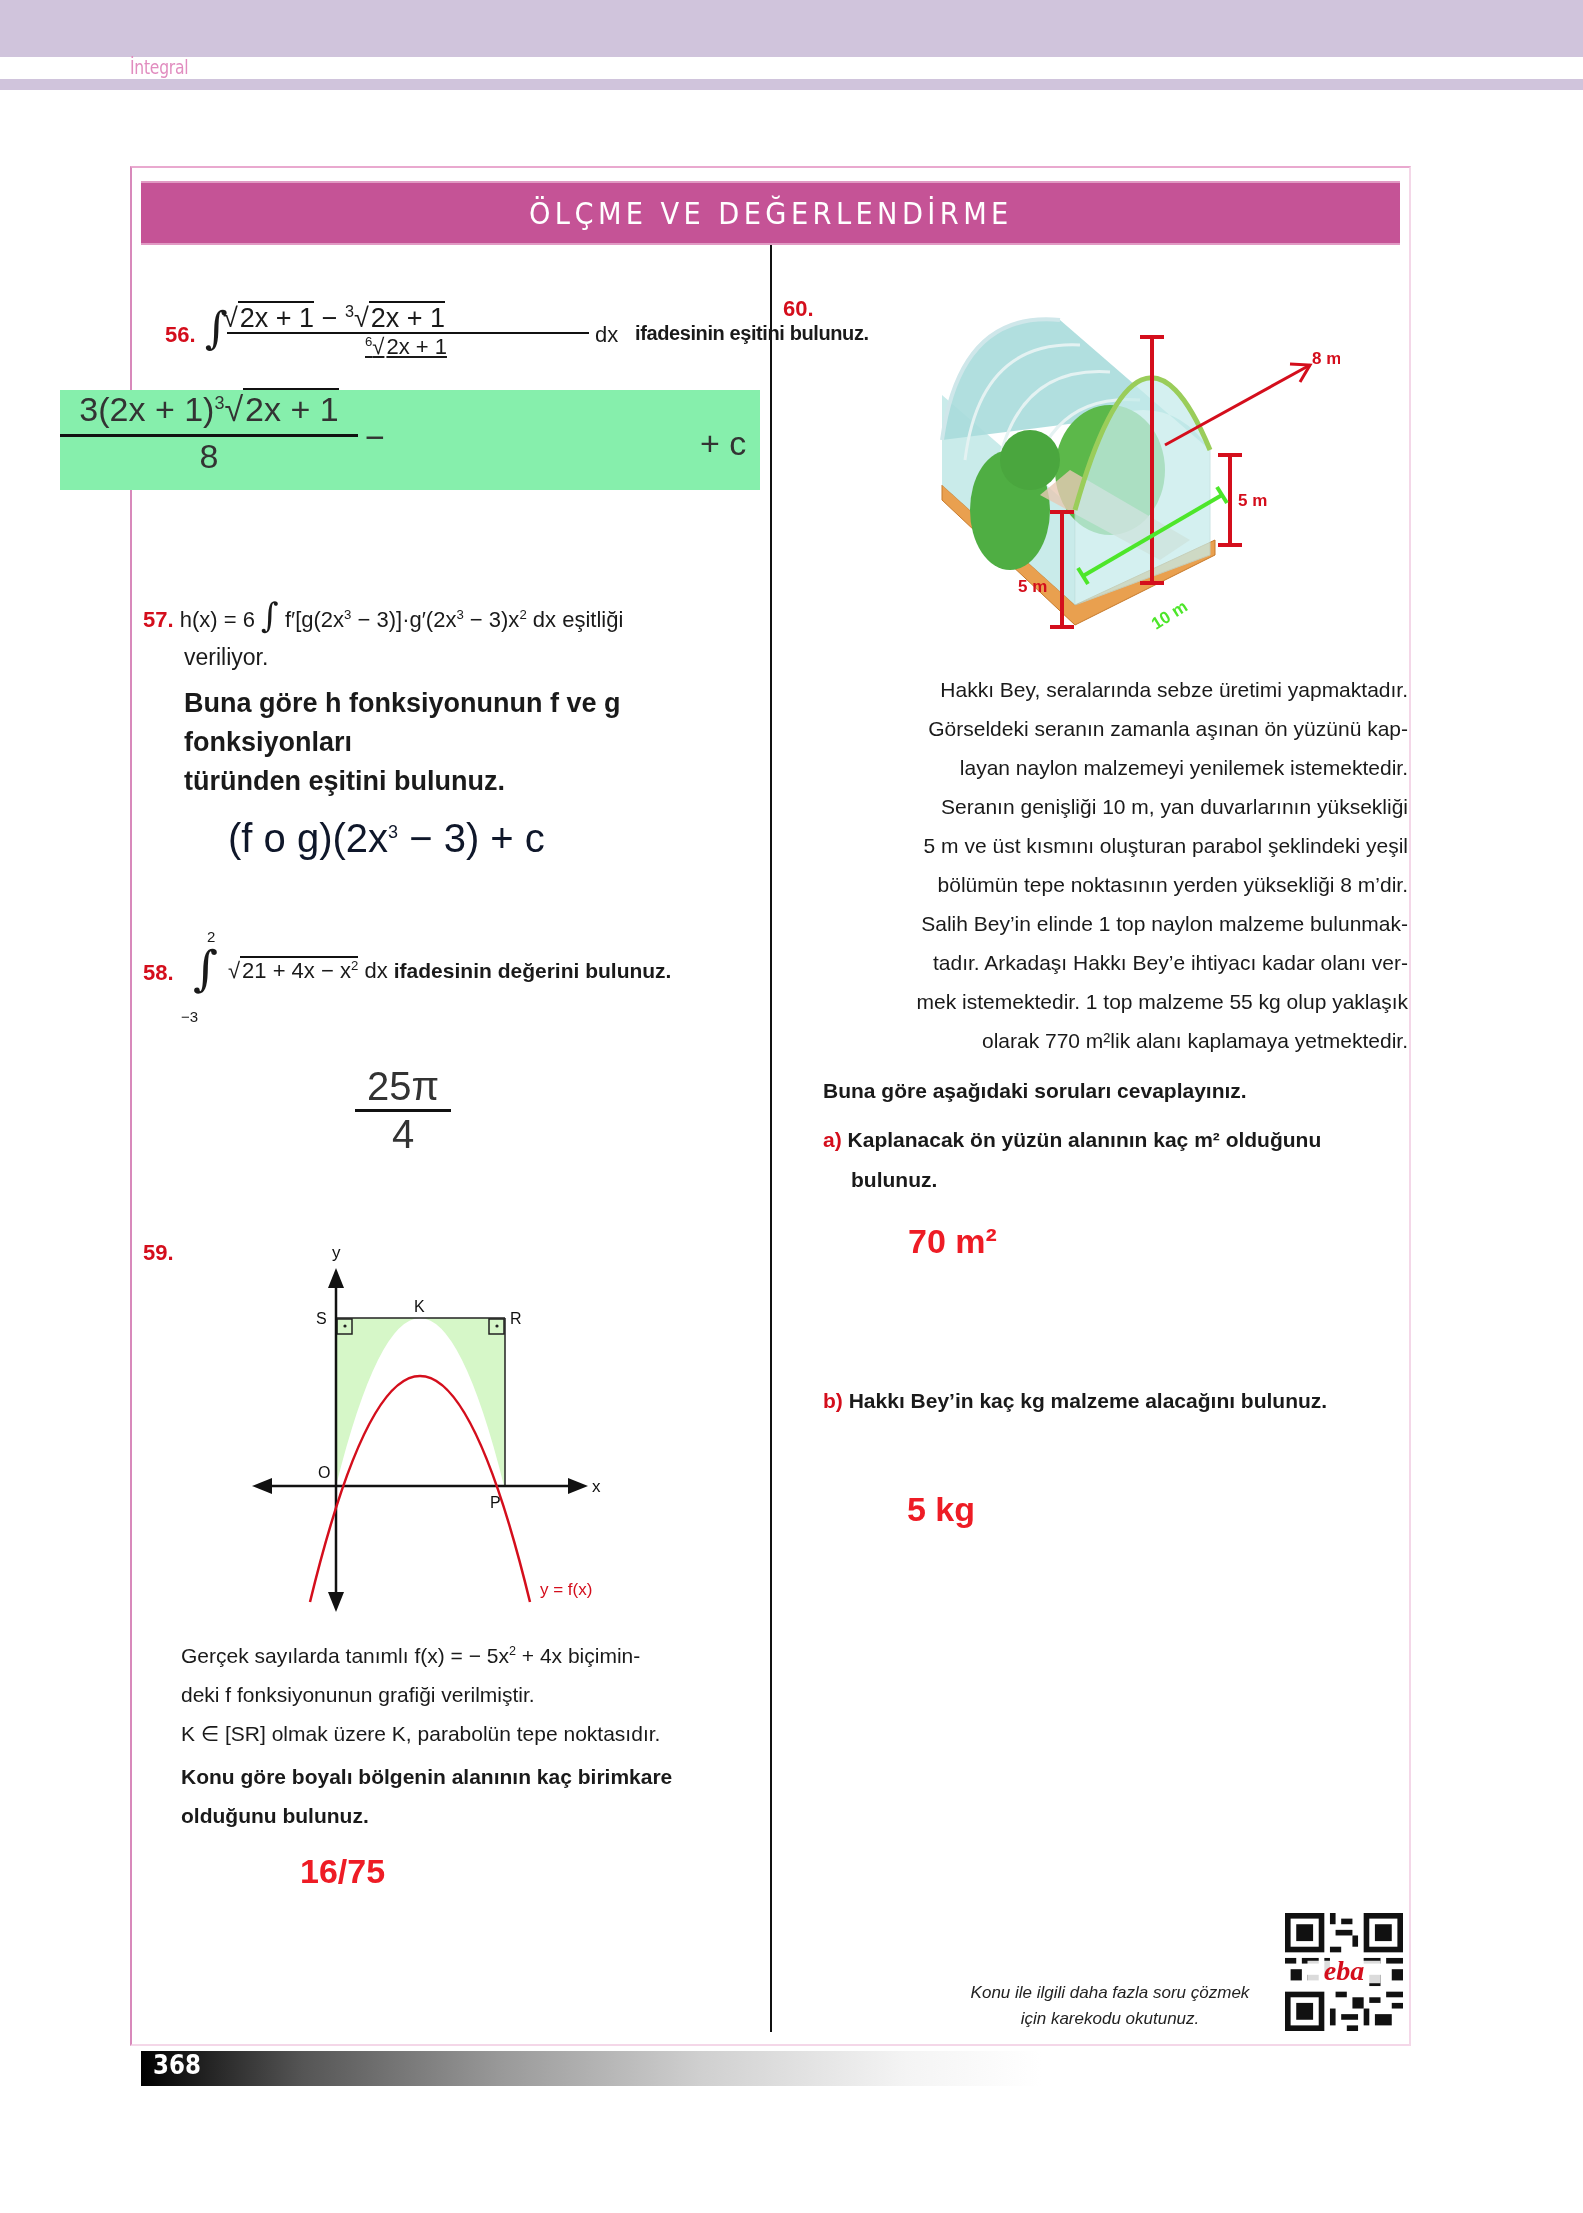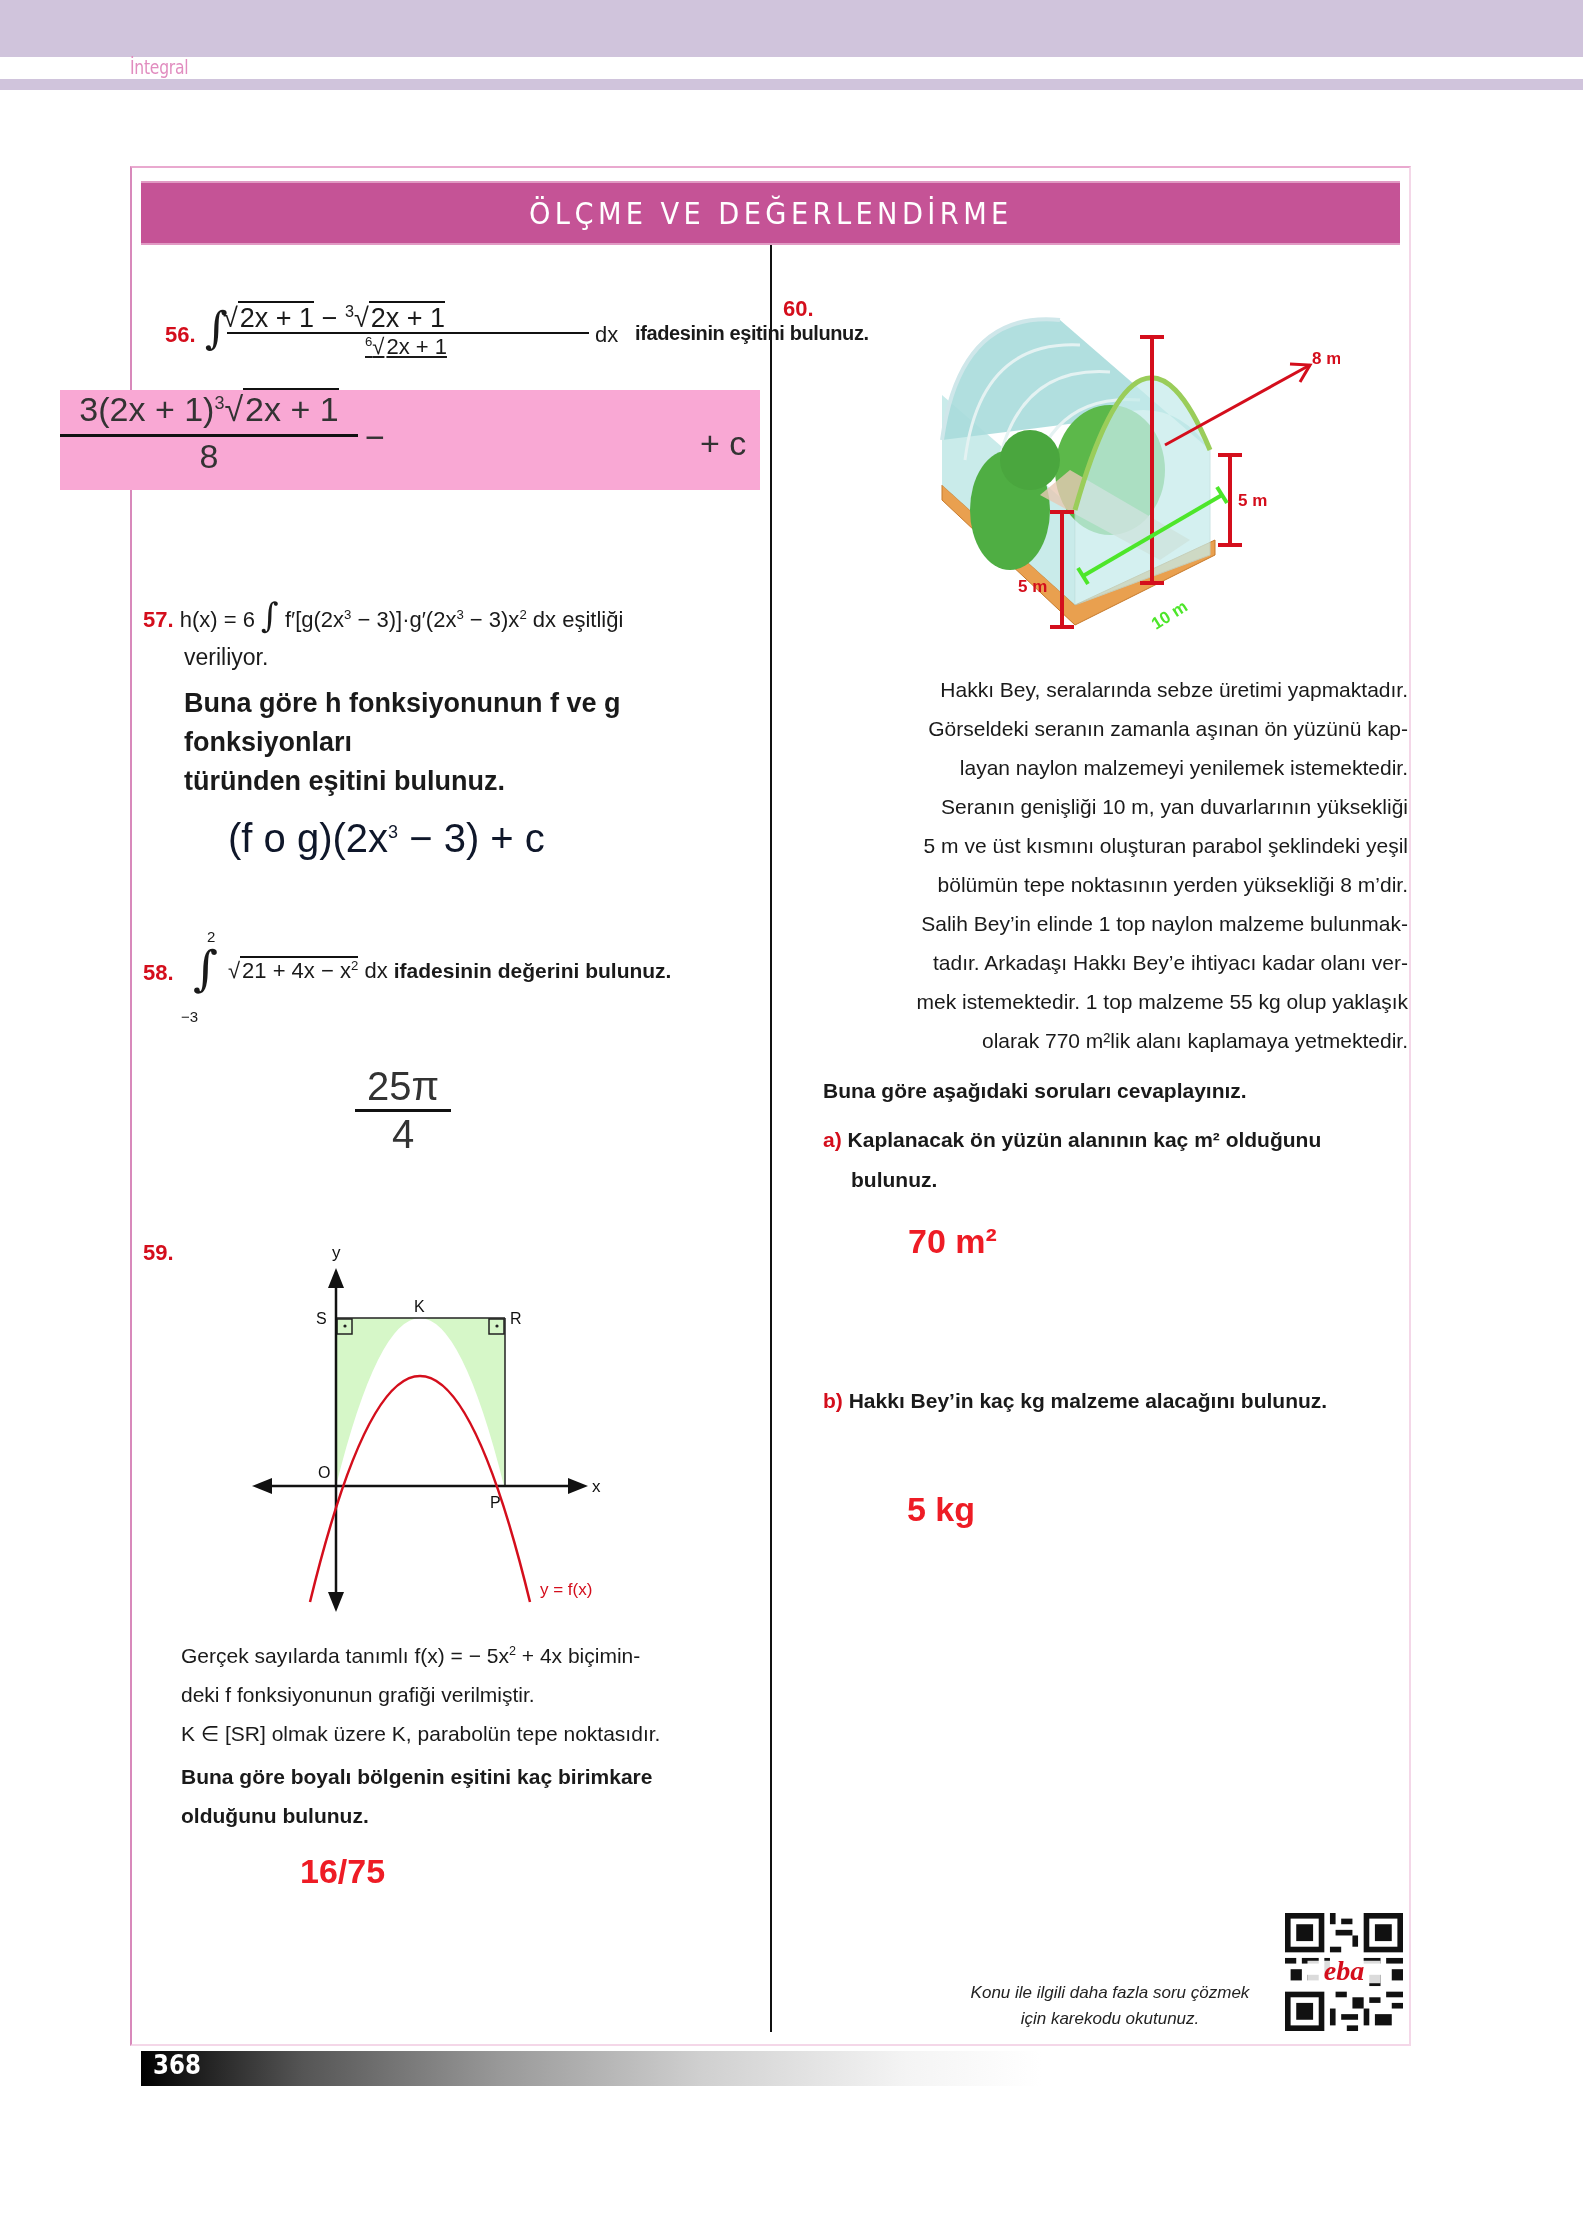--- a/index.html
+++ b/index.html
@@ -56,21 +56,21 @@
     <sup>3</sup><span>√</span><span class="sqrt">2x + 1</span>
   </div>
   <div class="abs" style="left:62px; top:32px; width:362px; height:2px; background:#111;"></div>
   <div class="abs math" style="left:200px; top:34px; font-size:22px; white-space:nowrap;text-decoration:underline;">
     <sup>6</sup><span>√</span><span class="sqrt">2x + 1</span>
   </div>
   <span class="abs math" style="left:430px; top:22px; font-size:22px;">dx</span>
   <span class="abs bold" style="left:470px; top:22px; font-size:20px; white-space:nowrap; letter-spacing:-0.4px;">ifadesinin eşitini bulunuz.</span>
 </div>
 
-<div class="abs math" style="left:60px; top:390px; width:700px; height:100px; background:#f9a8d4; font-size:34px; color:#333;">
+<div class="abs math" style="left:60px; top:390px; width:700px; height:100px; background:#86efac; font-size:34px; color:#333;">
   <div class="abs" style="left:0; top:0; width:298px; text-align:center;">
     <div style="white-space:nowrap; height:44px;">
       <span>3(2x + 1)</span><sup style="font-size:18px;">3</sup><span>√</span><span class="sqrt">2x + 1</span>
     </div>
     <div style="height:3px; background:#111;"></div>
     <div>8</div>
   </div>
   <span class="abs" style="left:305px; top:28px;">−</span>
   <span class="abs" style="left:640px; top:34px;">+ c</span>
 </div>
@@ -140,21 +140,21 @@
   <text x="270" y="94" font-family="Liberation Sans, sans-serif" font-size="16" fill="#111">R</text>
   <text x="78" y="248" font-family="Liberation Sans, sans-serif" font-size="16" fill="#111">O</text>
   <text x="250" y="278" font-family="Liberation Sans, sans-serif" font-size="16" fill="#111">P</text>
   <text x="300" y="365" font-family="Liberation Sans, sans-serif" font-size="17" fill="#d40e1c">y = f(x)</text>
 </svg>
 
 <div class="abs txt" style="left:181px; top:1632px; width:580px; font-size:21px; line-height:39px;">
   <div style="white-space:nowrap;"><span>Gerçek sayılarda tanımlı f(x) = − 5x</span><sup>2</sup><span> + 4x biçimin-</span></div>
   <div>deki f fonksiyonunun grafiği verilmiştir.</div>
   <div>K ∈ [SR] olmak üzere K, parabolün tepe noktasıdır.</div>
-  <div class="bold" style="margin-top:4px;">Buna göre boyalı bölgenin eşitini kaç birimkare</div>
+  <div class="bold" style="margin-top:4px;">Konu göre boyalı bölgenin alanının kaç birimkare</div>
   <div class="bold">olduğunu bulunuz.</div>
 </div>
 <div class="abs red-ans" style="left:300px; top:1852px; font-size:34px;">16/75</div>
 
 <span class="abs qnum" style="left:783px; top:296px;">60.</span>
 
 <svg class="abs" style="left:920px; top:300px;" width="420" height="340" viewBox="0 0 420 340">
 
   <polygon points="22,200 155,325 295,255 295,240 155,305 22,185" fill="#e9a04f" stroke="#c77a2a" stroke-width="1"></polygon>
 

